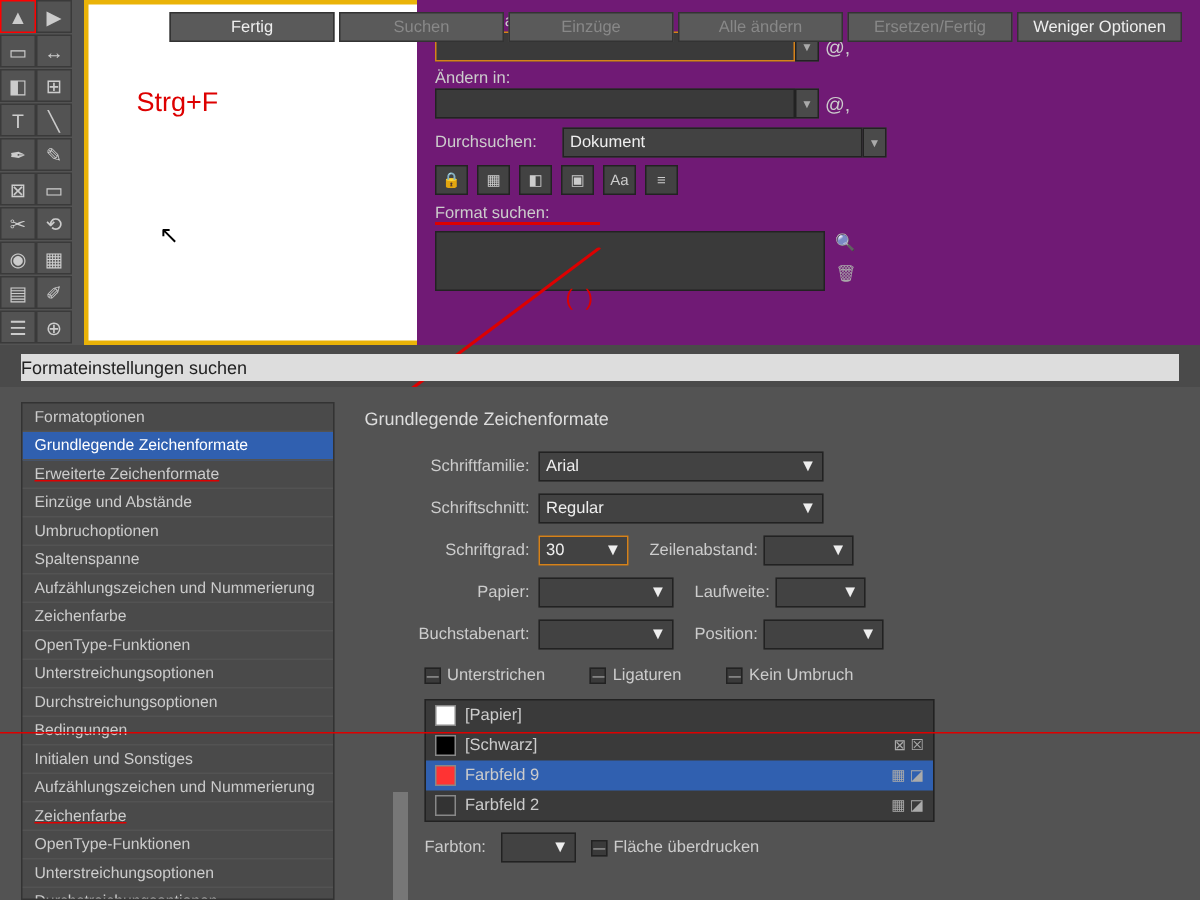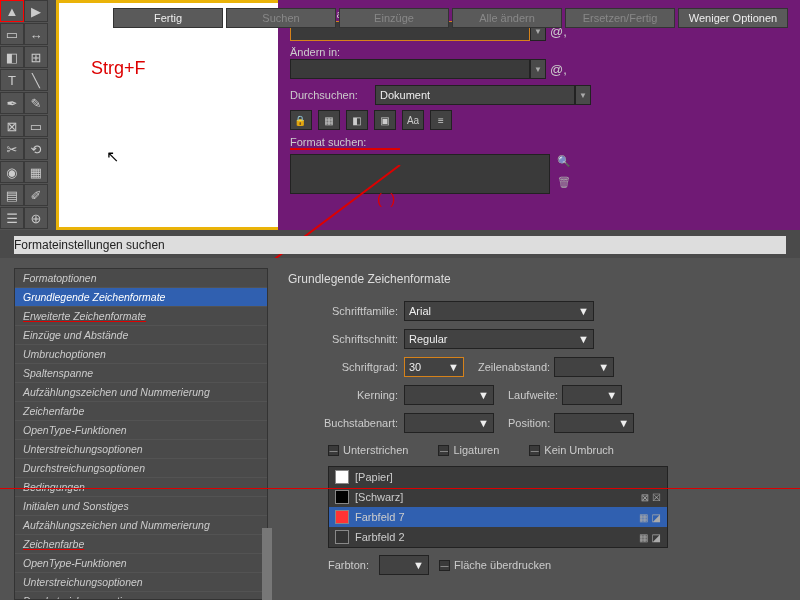--- a/index.html
+++ b/index.html
@@ -23,21 +23,21 @@
 .btn.dis { color: #888; }
 .opt-row { display: flex; gap: 6px; margin-top: 3px; }
 .opt-icon { width: 22px; height: 20px; background: #424242; border: 1px solid #222; display: flex; align-items: center; justify-content: center; font-size: 10px; color: #ccc; }
 .format-box { background: #3a3a3a; border: 1px solid #222; width: 260px; height: 40px; margin-top: 4px; position: relative; }
 .format-lbl { color: #ccc; margin-bottom: 2px; }
 .format-lbl::after { content:''; display:block; width:110px; height:2px; background:#d00; }
 .paren { color:#d00; position:absolute; left:377px; top:190px; font-size:15px; }
 .side-icons { position: absolute; right: -22px; top: 0; display: flex; flex-direction: column; gap: 8px; color: #aaa; }
 .settings-title { position: absolute; top: 236px; left: 14px; color: #222; font-size: 12px; background: #ddd; padding: 2px 0; width: 772px; }
 .lower { position: absolute; top: 258px; left: 0; right: 0; bottom: 0; background: #535353; display: flex; }
-.list-col { width: 254px; background: #4a4a4a; border: 1px solid #333; overflow: hidden; margin: 10px 4px 0 14px; font-style: italic; }
+.list-col { width: 209px; background: #4a4a4a; border: 1px solid #333; overflow: hidden; margin: 10px 4px 0 14px; }
 .list-item { padding: 3px 8px; color: #ccc; border-bottom: 1px solid #535353; cursor: pointer; font-size: 10.5px; }
 .list-item.sel { background: #3060b0; color: #fff; }
 .list-item.underline { text-decoration: underline; text-decoration-color: #d00; }
 .scroll-thumb { position:absolute; top:270px; left:262px; width:10px; height:80px; background:#777; }
 .detail-col { flex: 1; padding: 14px 16px; }
 .section-title { color: #ddd; font-size: 12px; margin-bottom: 14px; }
 .form-row { display: flex; align-items: center; margin-bottom: 6px; height: 22px; }
 .form-lbl { width: 110px; text-align: right; color: #ccc; margin-right: 6px; }
 .form-dd { background: #424242; border: 1px solid #222; height: 20px; color: #eee; padding: 0 4px; width: 100px; display: flex; align-items: center; justify-content: space-between; }
 .form-dd.sel { border: 1px solid #d6821a; }
@@ -184,21 +184,21 @@
           <span>30</span>
           <span>▼</span>
         </div>
       <div class="form-lbl2">Zeilenabstand:</div>
       <div class="form-dd" style="width:60px">
           <span></span>
           <span>▼</span>
         </div>
     </div>
     <div class="form-row">
-      <div class="form-lbl">Kerning:</div>
+      <div class="form-lbl">Papier:</div>
       <div class="form-dd" style="width:90px">
           <span></span>
           <span>▼</span>
         </div>
       <div class="form-lbl2">Laufweite:</div>
       <div class="form-dd" style="width:60px">
           <span></span>
           <span>▼</span>
         </div>
     </div>
@@ -237,21 +237,21 @@
       <div class="swatch-row">
           <div class="sw" style="background:#000"></div>
           <span>[Schwarz]</span>
           <div class="sw-icons">
             <span>⊠</span>
             <span>☒</span>
           </div>
         </div>
       <div class="swatch-row sel">
           <div class="sw" style="background:#f33"></div>
-          <span>Farbfeld 7</span>
+          <span>Farbfeld 9</span>
           <div class="sw-icons">
             <span>▦</span>
             <span>◪</span>
           </div>
         </div>
       <div class="swatch-row">
           <div class="sw" style="background:#333"></div>
           <span>Farbfeld 2</span>
           <div class="sw-icons">
             <span>▦</span>

